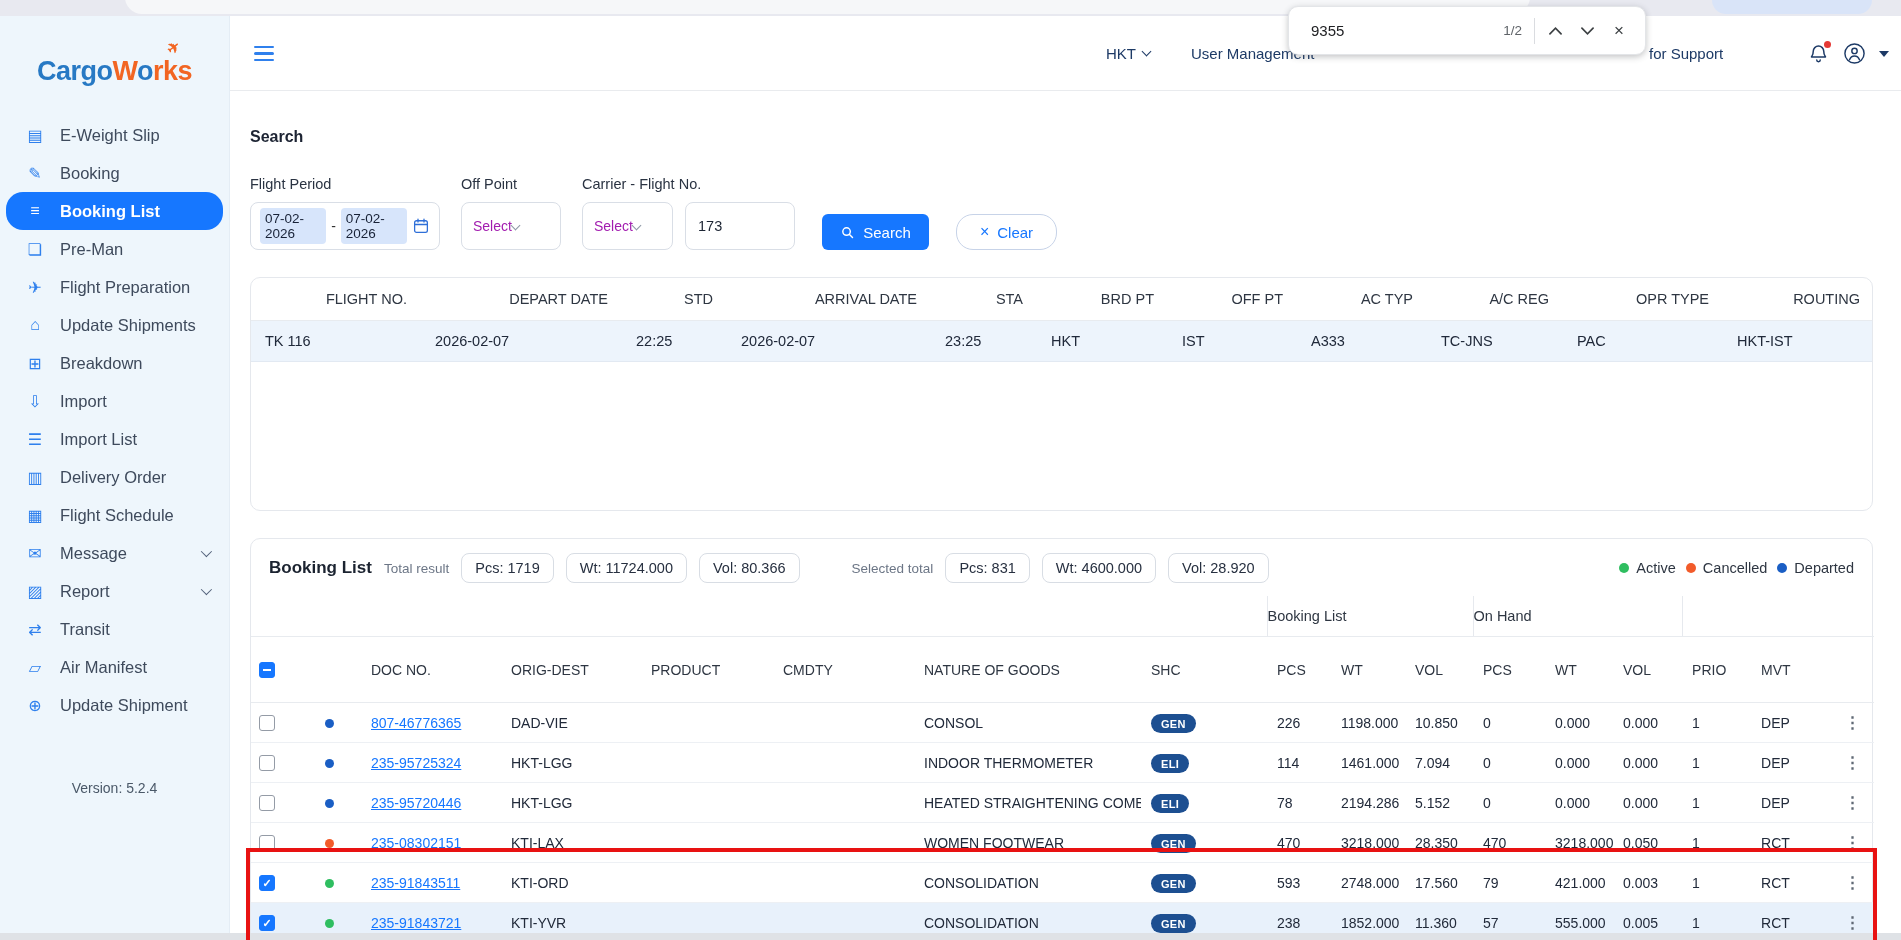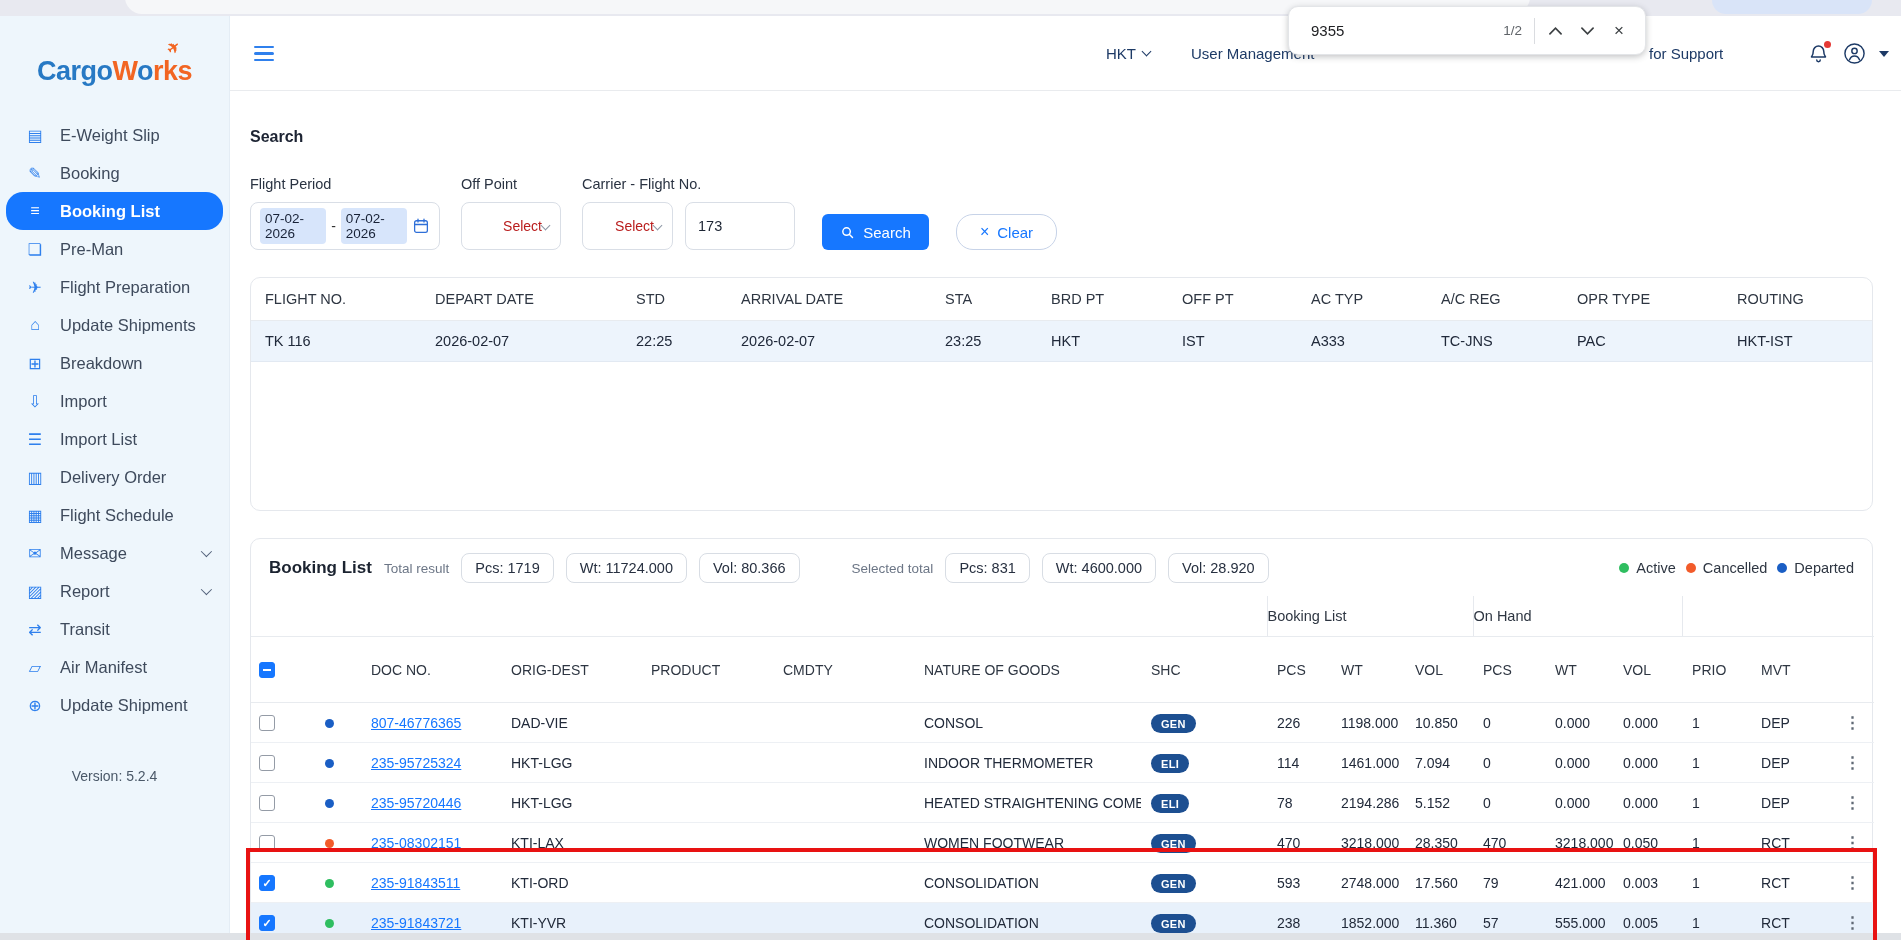--- a/index.html
+++ b/index.html
@@ -15,21 +15,21 @@
   .sidebar{width:230px;background:#eef6fc;border-right:1px solid #e4edf5;position:relative;flex:none}
   .logo{margin-top:24px;text-align:center;font-size:27px;font-weight:bold;position:relative;height:62px;line-height:62px;letter-spacing:-.5px}
   .logo .blue{color:#2779c4}.logo .orange{color:#f26522}
   .logo .plane{position:absolute;top:0;right:50px;color:#f26522;font-size:15px;transform:rotate(-38deg);line-height:1}
   .nav{margin-top:14px}
   .sitem{height:38px;display:flex;align-items:center;gap:15px;padding-left:19px;margin:0 6px;font-size:16.5px;color:#3e4a5c;border-radius:17px;cursor:pointer}
   .sicon{width:20px;text-align:center;color:#2f80ed;font-size:16px;flex:none}
   .sitem.active{background:#1677ff;color:#fff;font-weight:bold}
   .sitem.active .sicon{color:#fff}
   .schev{margin-left:auto;margin-right:14px;width:8px;height:8px;border:0 solid #52617a;border-width:0 1.6px 1.6px 0;transform:rotate(45deg) translateY(-2px)}
-  .version{margin-top:44px;text-align:center;font-size:14px;color:#4a5868}
+  .version{margin-top:56px;text-align:center;font-size:14px;color:#4a5868}
 
   
   .main{flex:1;position:relative;background:#fff}
   .topbar{height:75px;background:#fff;border-bottom:1px solid #e9ebee;position:relative}
   .burger{position:absolute;left:24px;top:30px;width:20px;display:flex;flex-direction:column;gap:4px;cursor:pointer}
   .burger span{height:2.4px;background:#2f80ed;border-radius:2px}
   .tb-item{position:absolute;top:0;height:75px;display:flex;align-items:center;gap:7px;font-size:15px;color:#1d3a66;font-weight:500;white-space:nowrap;cursor:pointer}
   #tb-hkt{left:876px}#tb-um{left:961px}#tb-support{left:1419px}#tb-bell{left:1578px}#tb-avatar{left:1613px}#tb-caret{left:1649px}
   .chev{width:7px;height:7px;border:0 solid currentColor;border-width:0 1.8px 1.8px 0;display:inline-block;transform:rotate(45deg);margin-top:-4px}
   .bell-wrap{position:relative;display:flex}
@@ -46,35 +46,35 @@
   
   .content{position:relative;padding:0 28px 0 20px}
   .sec-title{margin-top:37px;font-size:16px;font-weight:bold;color:#1d2433}
   .filters{display:flex;margin-top:30px;align-items:flex-end;gap:21px}
   .flabel{font-size:14.5px;color:#2a3342;margin-bottom:10px}
   .ctl{height:48px;border:1px solid #d9dee6;border-radius:8px;background:#fff;display:flex;align-items:center;font-size:14px}
   .daterange{width:190px;padding:0 9px;gap:5px}
   .datechip{background:#d7e5fb;border-radius:4px;padding:3px 5px;font-size:13.5px;color:#182237}
   .dash{color:#333}
   .cal{margin-left:auto;display:flex}
-  .sel{padding:0 11px;color:#b91c1c;justify-content:flex-end}
+  .sel{padding:0 11px;color:#a21caf;justify-content:flex-start}
   #sel-off{width:100px}#sel-carrier{width:91px}
   .sel .chev{color:#8d97a5;margin-top:-2px}
   .hrow{display:flex;gap:12px}
   .txt{width:110px;padding:0 12px;color:#1c2433;font-size:14.5px}
   .btn-search{width:107px;height:36px;background:#1677ff;border:none;border-radius:6px;color:#fff;font-size:15px;display:flex;align-items:center;justify-content:center;gap:8px;cursor:pointer;margin-left:6px;font-family:inherit}
   .btn-clear{width:101px;height:36px;background:#fff;border:1px solid #c7d3e8;border-radius:17px;color:#1677ff;font-size:15px;display:flex;align-items:center;justify-content:center;gap:8px;cursor:pointer;margin-left:6px;font-family:inherit}
 
   
   .card{width:1623px;background:#fff;border:1px solid #e5e8ed;border-radius:10px;margin-top:27px}
   #fs-card{height:234px;overflow:hidden}
   .card-head{padding:15px 18px 13px;font-size:16.5px;font-weight:bold;color:#1b2330}
   #fs-card .card-head{border-bottom:1px solid #edf0f3}
   table{border-collapse:collapse;table-layout:fixed;width:100%}
-  .fs-table th{padding:13px 14px;text-align:left;font-weight:400;font-size:14.5px;color:#2e3642;border-bottom:1px solid #e8ebef;white-space:nowrap;overflow:hidden}
+  .fs-table th{padding:13px 14px;text-align:right;font-weight:400;font-size:14.5px;color:#2e3642;border-bottom:1px solid #e8ebef;white-space:nowrap;overflow:hidden}
   .fs-table td{padding:12px 14px;font-size:14.5px;color:#20293a;background:#edf4fc;border-bottom:1px solid #e2e9f2;white-space:nowrap;overflow:hidden}
 
   #bl-card{padding-bottom:38px;position:relative}
   .bl-head{display:flex;align-items:center;padding:14px 18px 13px;gap:12px}
   .bl-title{font-size:17px;font-weight:bold;color:#1b2330}
   .muted{font-size:13.5px;color:#6c7686}
   .chips{display:flex;gap:12px}
   .chip{border:1px solid #d8dde4;border-radius:8px;padding:6px 13px;font-size:14.5px;color:#273040;white-space:nowrap}
   #sel-label{margin-left:40px}
   .legend{margin-left:auto;display:flex;align-items:center;font-size:14.5px;color:#2e3642}

